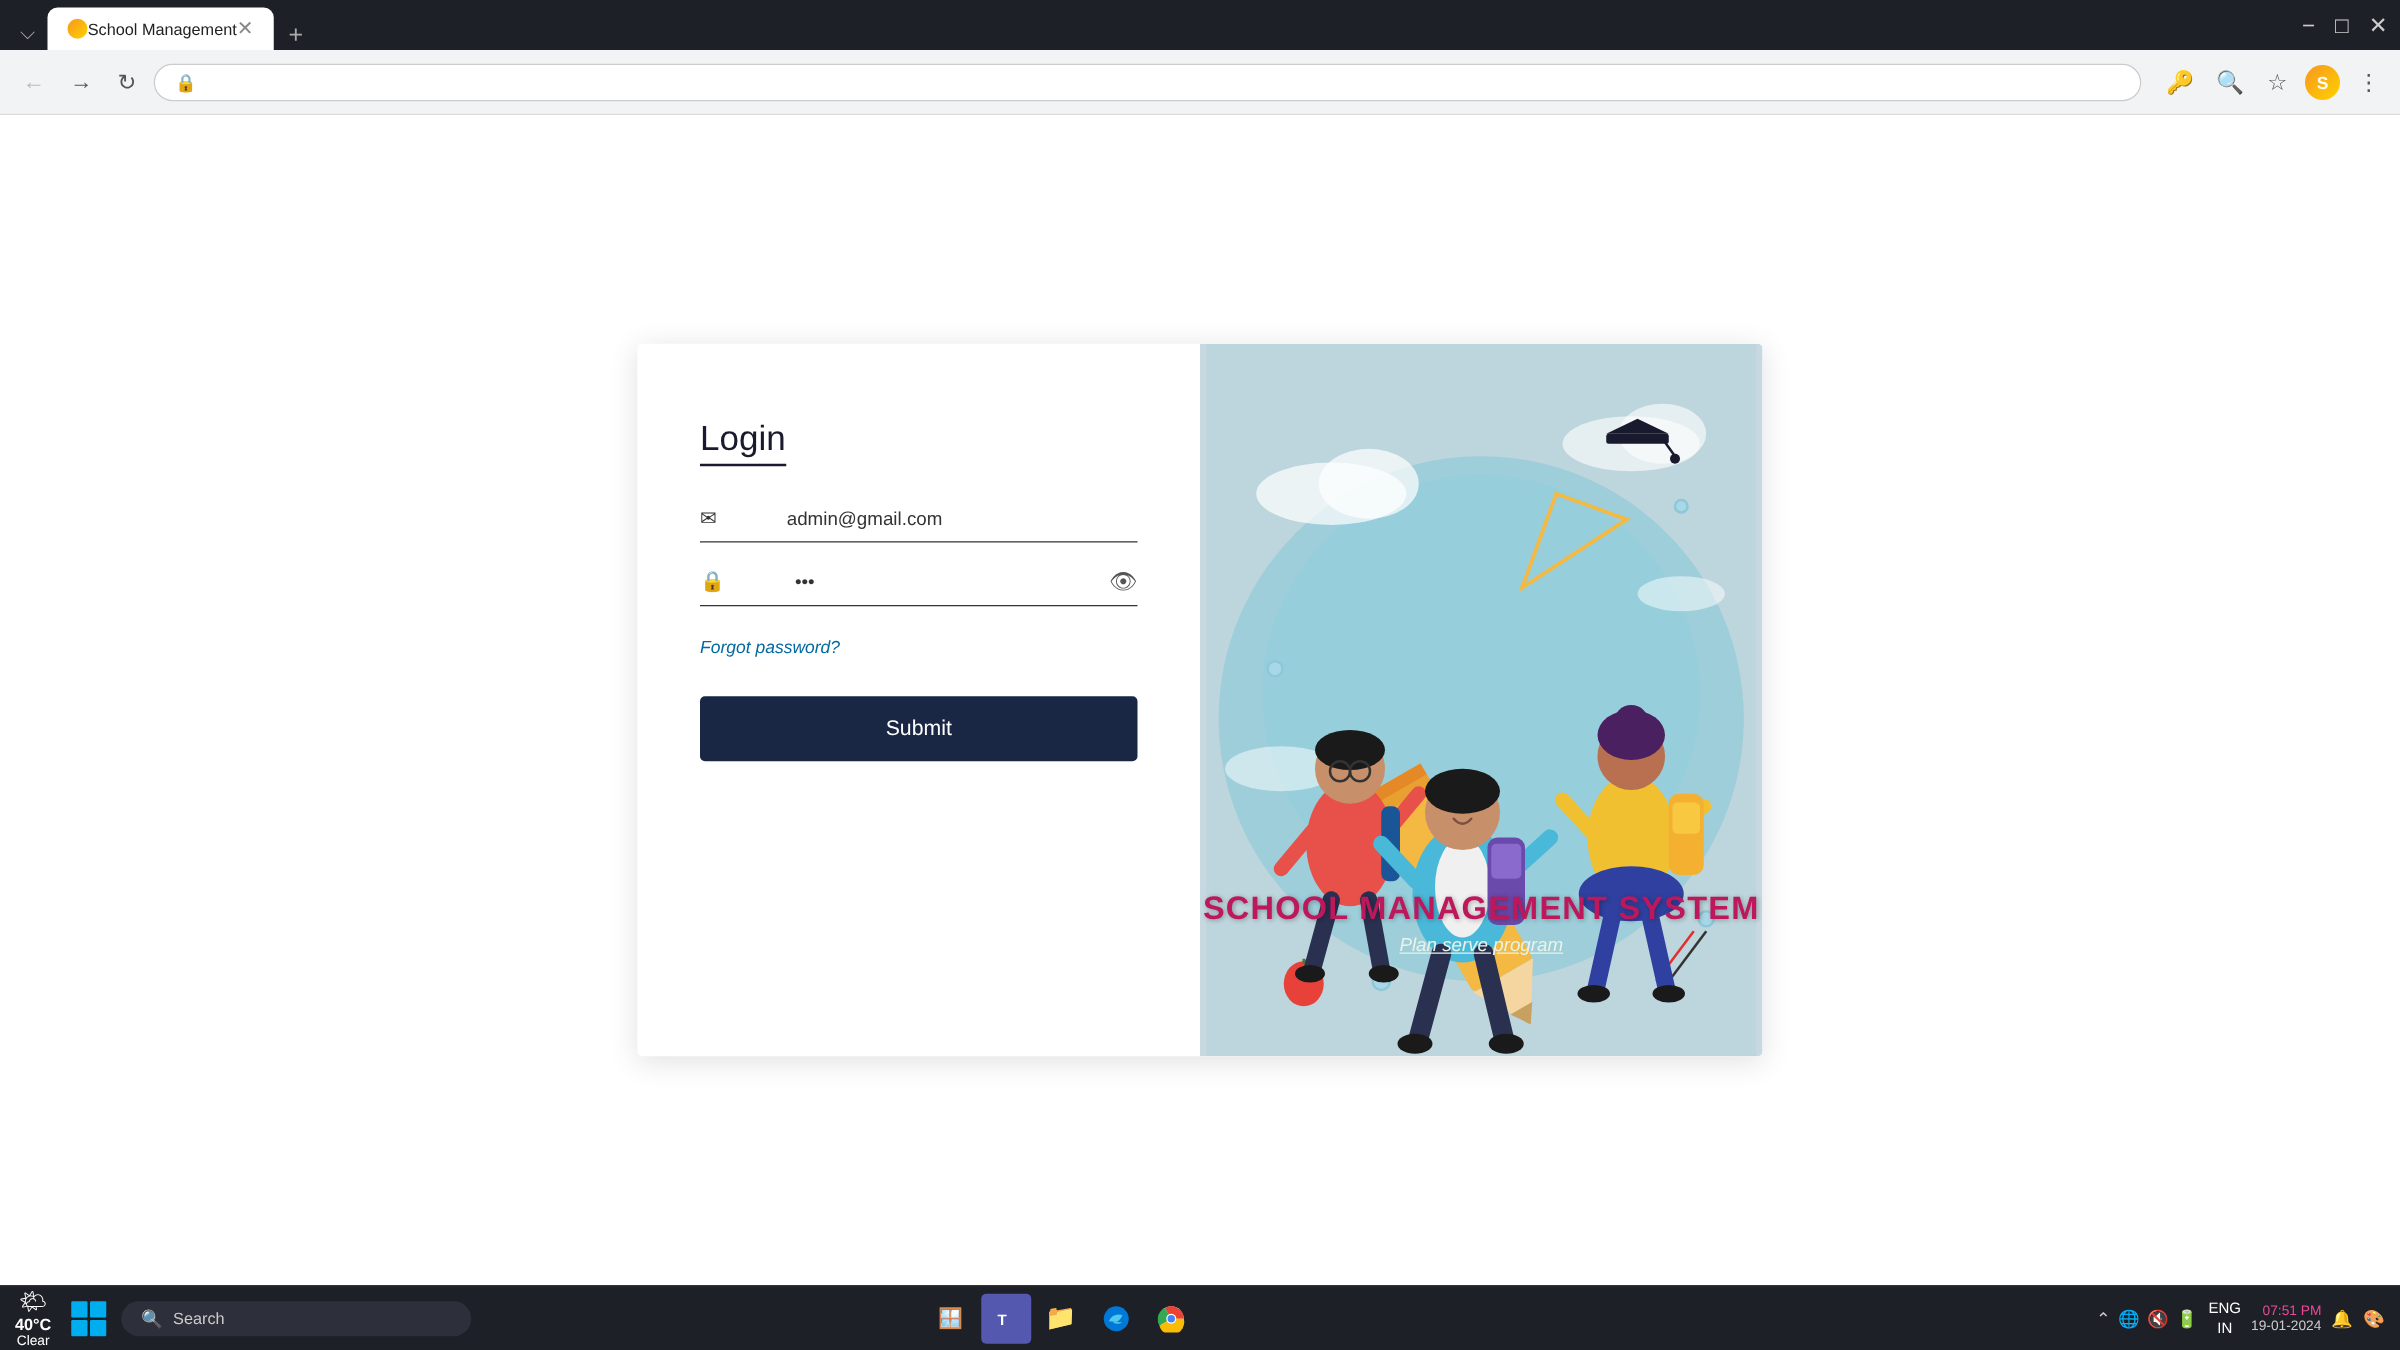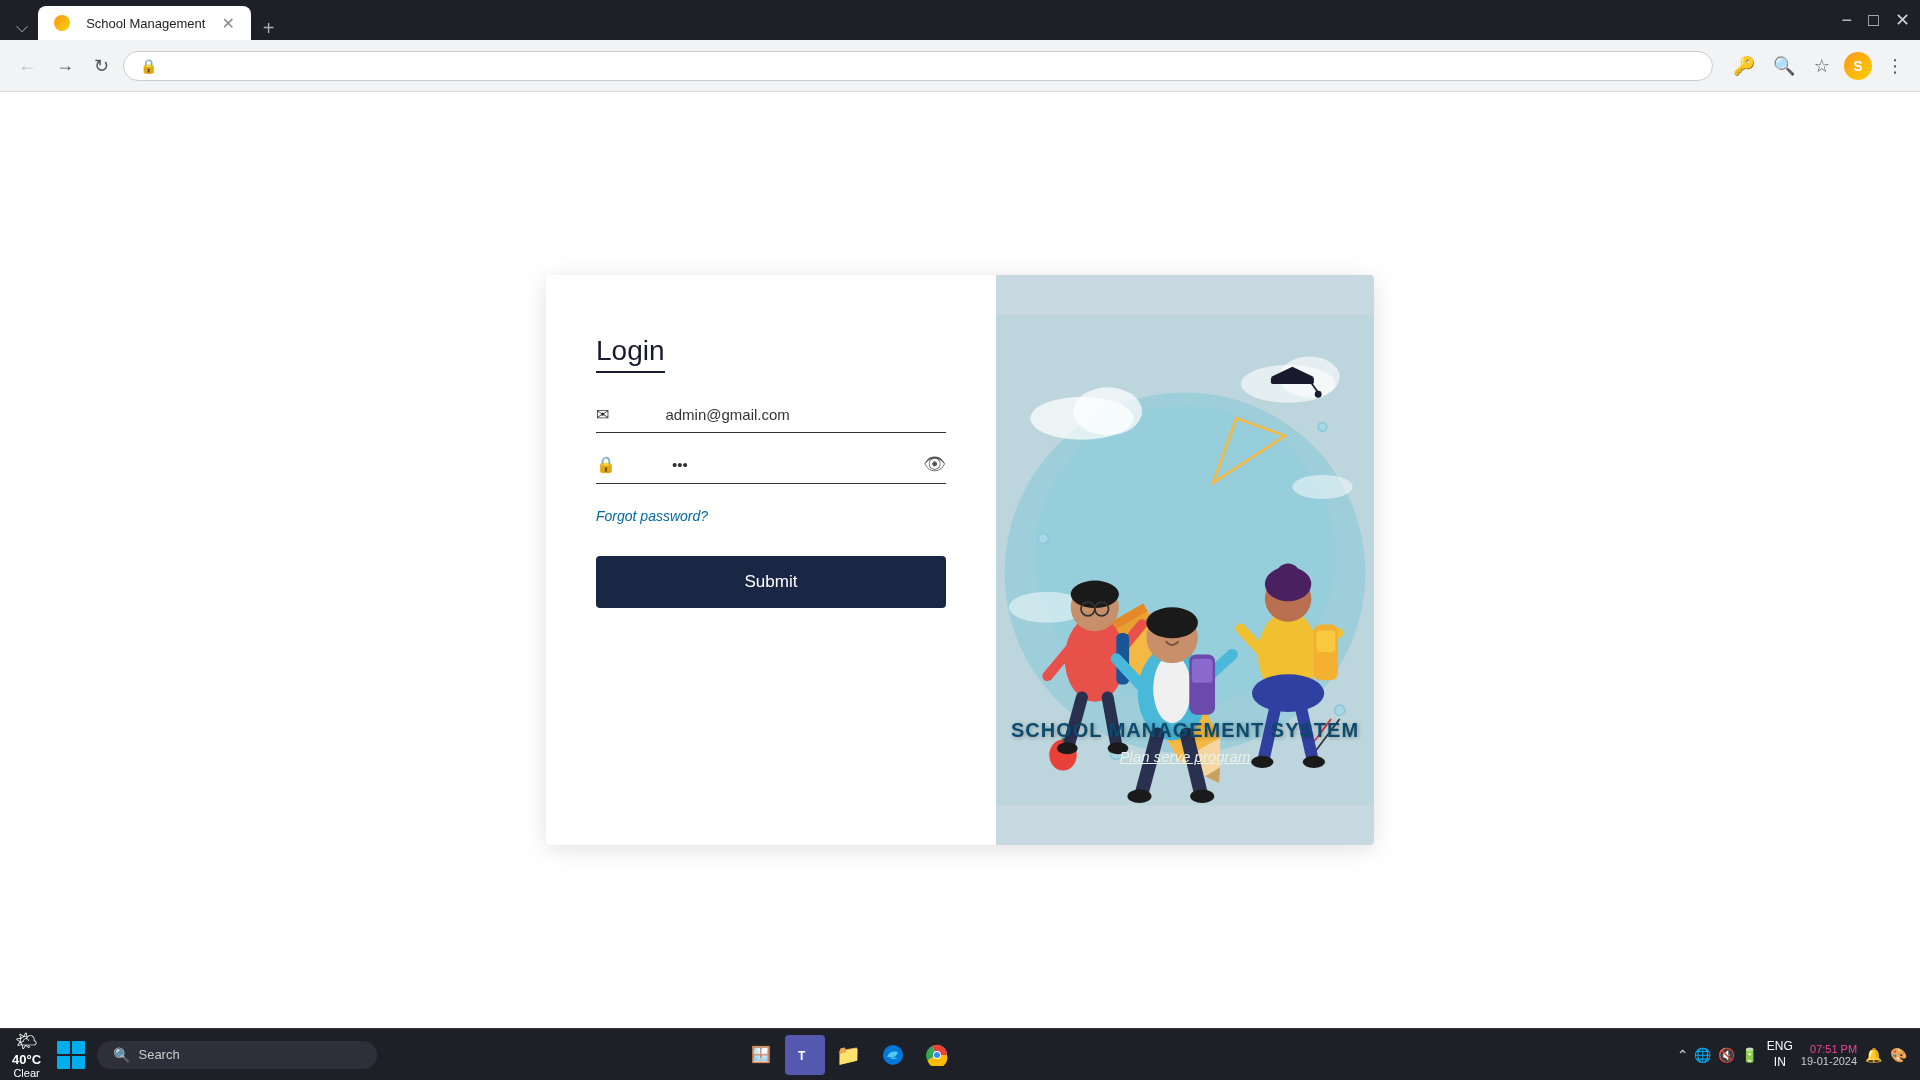--- a/index.html
+++ b/index.html
@@ -16,21 +16,21 @@
       flex-shrink: 0;
     }
     .tab-group { display: flex; align-items: flex-end; height: 100%; gap: 4px; }
     .tab {
       background: #2d2f3a;
       border-radius: 8px 8px 0 0;
       padding: 0 16px;
       height: 34px;
       display: flex;
       align-items: center;
-      gap: 16px;
+      gap: 0;
       color: #e0e0e0;
       font-size: 13px;
       min-width: 180px;
     }
     .tab.active { background: #fff; color: #222; }
     .tab-favicon { width: 16px; height: 16px; border-radius: 50%; background: linear-gradient(135deg, #f7971e, #ffd200); }
     .tab-close { margin-left: auto; color: #888; font-size: 16px; cursor: pointer; }
     .tab-new { color: #aaa; font-size: 20px; padding: 0 8px; cursor: pointer; background: none; border: none; }
     .window-controls { margin-left: auto; display: flex; gap: 16px; }
     .win-btn { color: #ccc; font-size: 18px; cursor: pointer; background: none; border: none; }
@@ -70,21 +70,21 @@
     .page-content {
       flex: 1;
       background: #fff;
       display: flex;
       align-items: center;
       justify-content: center;
       padding: 40px;
     }
     .login-card {
       display: flex;
-      width: 828px;
+      width: 900px;
       height: 570px;
       box-shadow: 0 4px 24px rgba(0,0,0,0.12);
       border-radius: 4px;
       overflow: hidden;
     }
     .login-left {
       flex: 0 0 450px;
       background: #fff;
       padding: 60px 50px;
       display: flex;
@@ -157,22 +157,22 @@
       position: absolute;
       inset: 0;
       display: flex;
       flex-direction: column;
       align-items: center;
       justify-content: flex-end;
       padding-bottom: 80px;
       z-index: 2;
     }
     .school-title {
-      color: #0c4a6e;
-      font-size: 20px;
+      color: #be185d;
+      font-size: 26px;
       font-weight: 800;
       text-shadow: 1px 1px 4px rgba(0,0,0,0.3);
       letter-spacing: 1px;
     }
     .school-subtitle {
       color: #e8f4ea;
       font-size: 15px;
       text-align: center;
       margin-top: 6px;
       font-style: italic;

